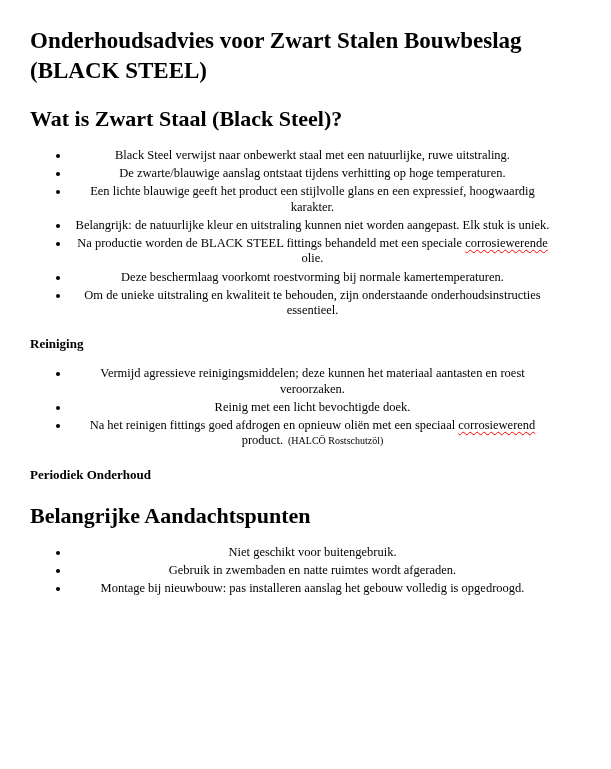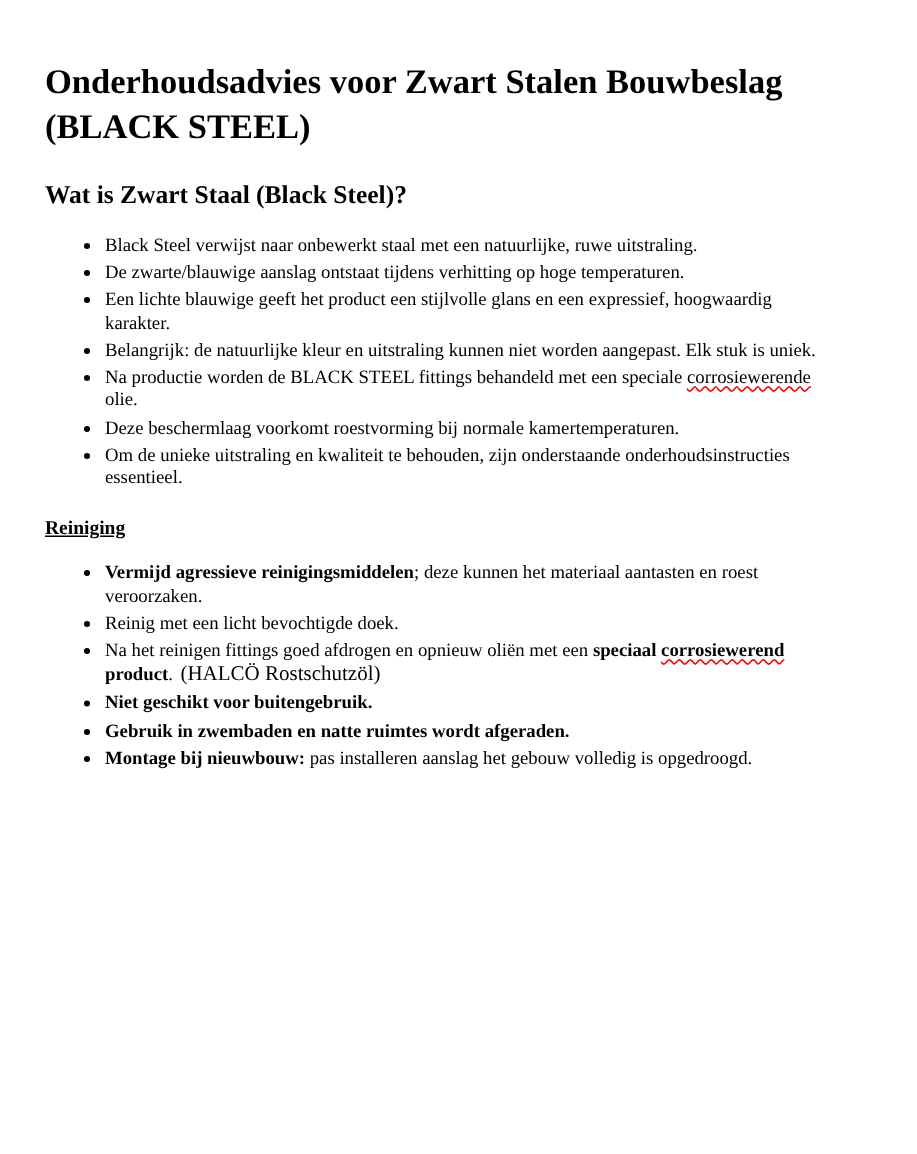--- a/index.html
+++ b/index.html
@@ -4,60 +4,60 @@
 <style>
   * { box-sizing: border-box; margin: 0; padding: 0; }
   html, body { background: #ffffff; }
   body {
     width: 611px;
     height: 769px;
     overflow: hidden;
     color: #000000;
     font-family: "Liberation Serif", "DejaVu Serif", serif;
   }
-  .page { padding: 40px 56px 16px 30px; }
+  .page { padding: 26px 56px 16px 30px; }
 
   h1 {
     font-size: 23px;
     line-height: 1.3;
     font-weight: bold;
     margin: 0 0 14px 0;
   }
   h2 {
-    font-size: 17px;
+    font-size: 22px;
     font-weight: bold;
     margin: 20px 0 16px 0;
   }
   h3 {
     font-size: 13px;
     font-weight: bold;
     margin: 18px 0 14px 0;
-    text-decoration: underline;
   }
   ul {
     list-style: disc;
     margin: 0;
     padding-left: 40px;
+    text-align: center;
   }
   li {
     font-size: 12.5px;
     line-height: 1.22;
     margin-bottom: 3px;
   }
-  .b { font-weight: bold; }
+  .b { font-weight: normal; }
   .spell {
     text-decoration-line: underline;
     text-decoration-style: wavy;
     text-decoration-color: #ff0000;
     text-decoration-thickness: 1px;
     text-decoration-skip-ink: none;
     text-underline-offset: 2px;
   }
   .note {
-    font-size: 14px;
+    font-size: 10px;
     margin-left: 5px;
     white-space: nowrap;
   }
 </style>
 </head>
 <body>
 
 <div class="page">
 
   <h1>Onderhoudsadvies voor Zwart Stalen Bouwbeslag (BLACK STEEL)</h1>
@@ -76,20 +76,22 @@
     <li>Om de unieke uitstraling en kwaliteit te behouden, zijn onderstaande onderhoudsinstructies essentieel.</li>
   </ul>
 
   <h3>Reiniging</h3>
   <ul>
     <li><span class="b">Vermijd agressieve reinigingsmiddelen</span><span>; deze kunnen het materiaal aantasten en roest veroorzaken.</span></li>
     <li>Reinig met een licht bevochtigde doek.</li>
     <li><span>Na het reinigen fittings goed afdrogen en opnieuw oliën met een </span><span class="b"><span>speciaal </span><span class="spell">corrosiewerend</span><span> product</span></span><span>.</span><span class="note">(HALCÖ Rostschutzöl)</span></li>
   </ul>
 
+  <h3>Periodiek Onderhoud</h3>
 
+  <h2>Belangrijke Aandachtspunten</h2>
   <ul>
     <li class="b">Niet geschikt voor buitengebruik.</li>
     <li class="b">Gebruik in zwembaden en natte ruimtes wordt afgeraden.</li>
     <li><span class="b">Montage bij nieuwbouw:</span><span> pas installeren aanslag het gebouw volledig is opgedroogd.</span></li>
   </ul>
 
 </div>
 
 </body></html>

